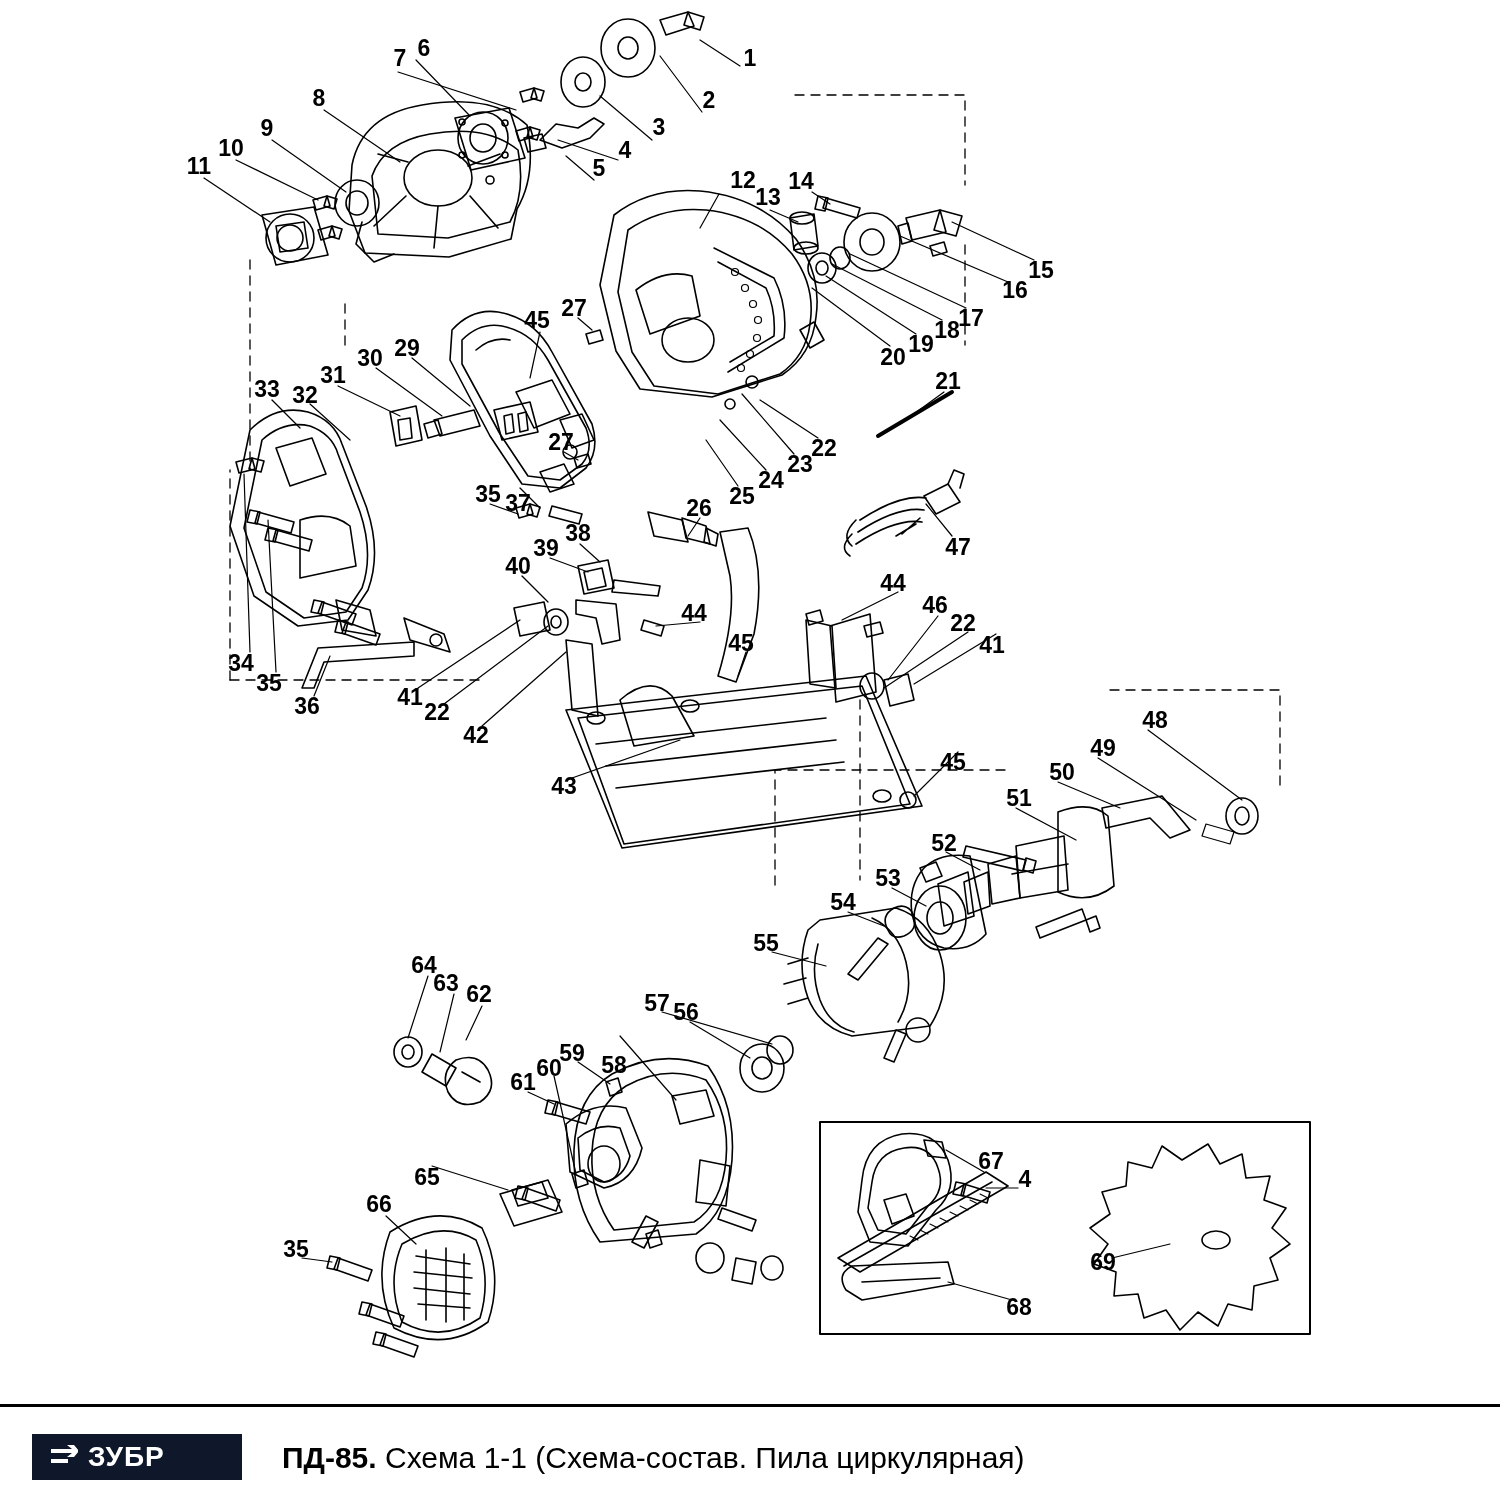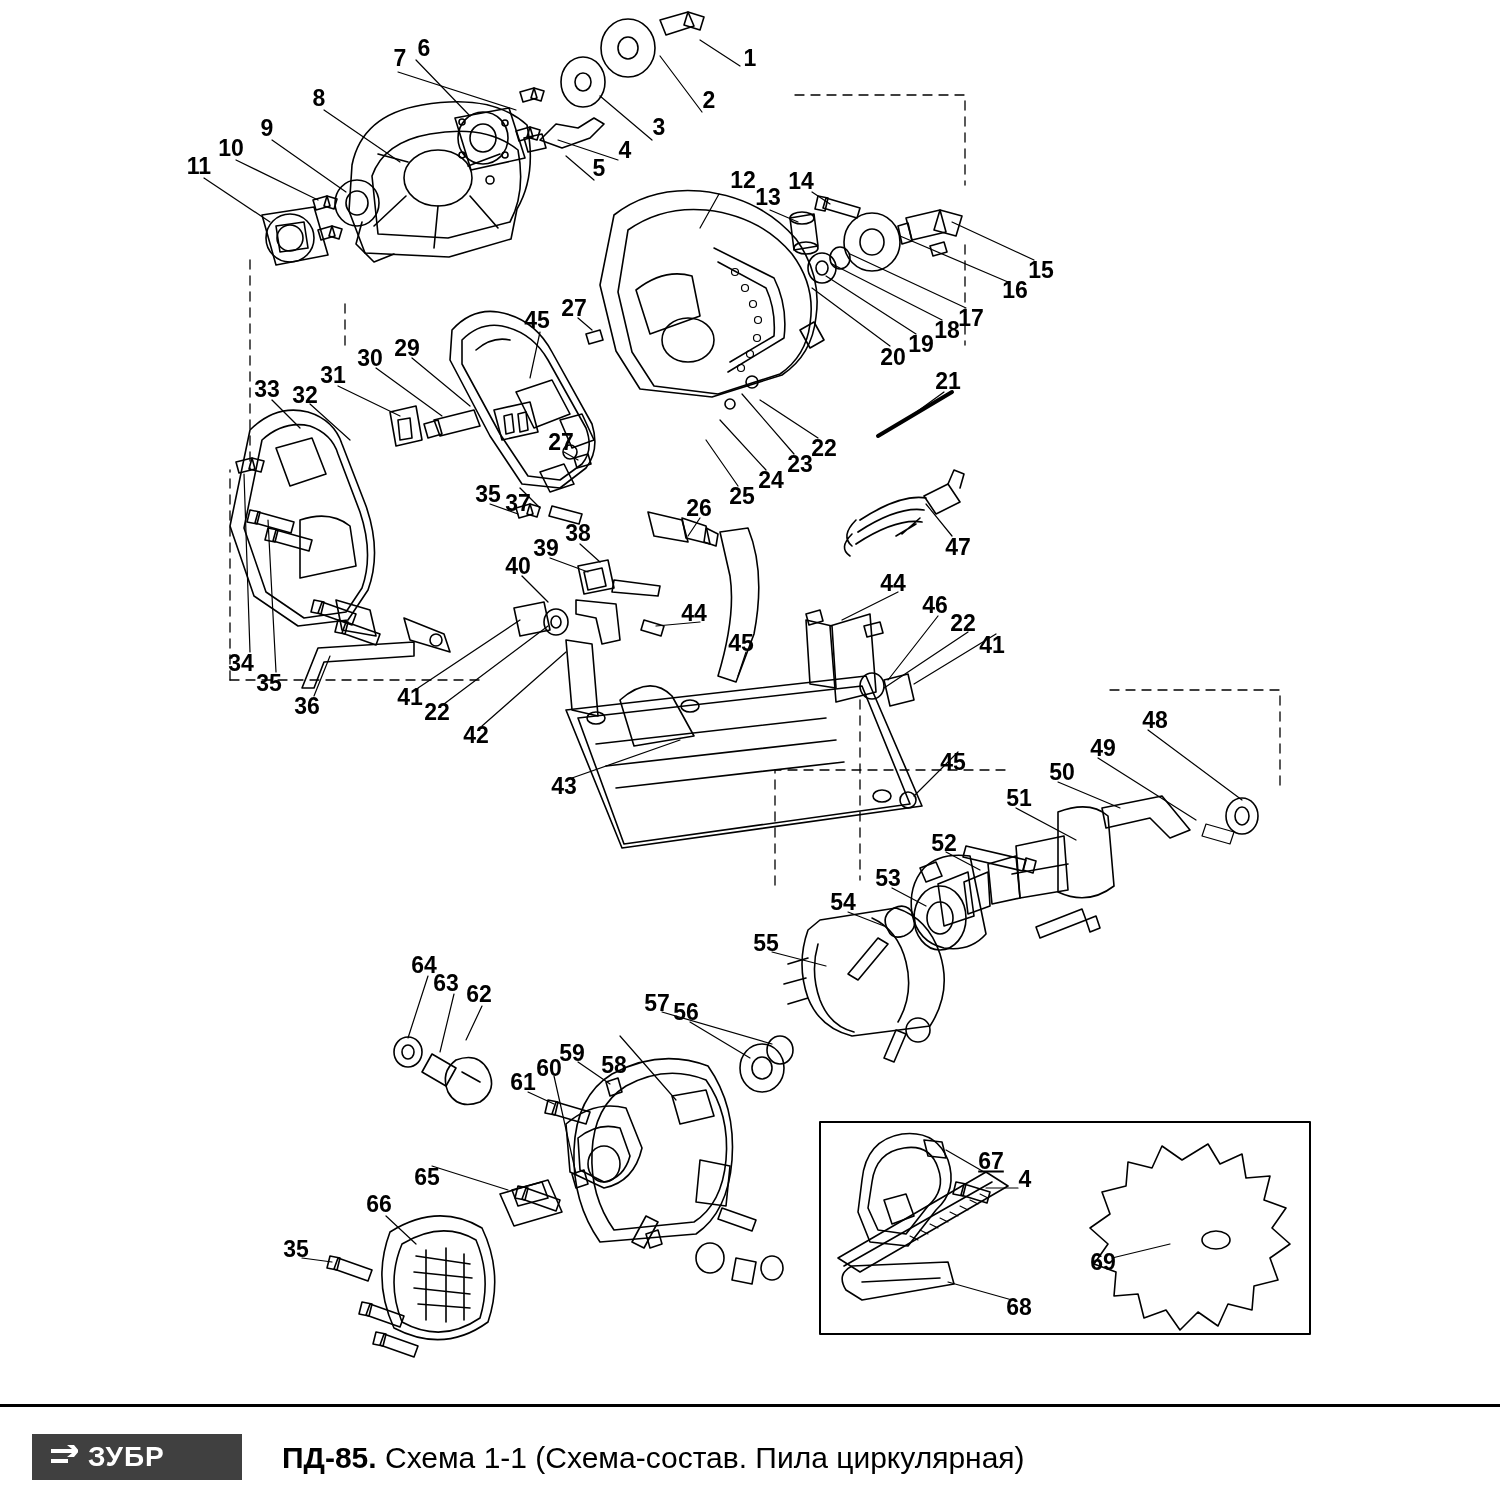--- a/index.html
+++ b/index.html
@@ -59,21 +59,21 @@
     top: 1414px;
     width: 1500px;
     height: 86px;
     display: flex;
     align-items: center;
   }
   #logo {
     width: 210px;
     height: 46px;
     margin-left: 32px;
-    background: #404040;
+    background: #0f172a;
     display: flex;
     align-items: center;
     gap: 10px;
     padding-left: 16px;
     box-sizing: border-box;
   }
   #logo .arrow {
     width: 30px;
     height: 26px;
     flex: none;
@@ -537,21 +537,21 @@
     <div class="callout" style="left:549px;top:1068px;">60</div>
     <div class="callout" style="left:523px;top:1082px;">61</div>
     <div class="callout" style="left:479px;top:994px;">62</div>
     <div class="callout" style="left:446px;top:983px;">63</div>
     <div class="callout" style="left:424px;top:965px;">64</div>
     <div class="callout" style="left:427px;top:1177px;">65</div>
     <div class="callout" style="left:379px;top:1204px;">66</div>
     <div class="callout" style="left:296px;top:1249px;">35</div>
     <div class="callout" style="left:437px;top:712px;">22</div>
     <div class="callout" style="left:963px;top:623px;">22</div>
-    <div class="callout" style="left:991px;top:1161px;text-decoration:underline;">67</div>
+    <div class="callout" style="left:991px;top:1161px;">67</div>
     <div class="callout" style="left:1025px;top:1179px;">4</div>
     <div class="callout" style="left:1019px;top:1307px;">68</div>
     <div class="callout" style="left:1103px;top:1262px;">69</div>
   </div>
 
   <div id="footer-rule"></div>
 
   <div id="footer">
     <div id="logo">
       <span class="arrow">

